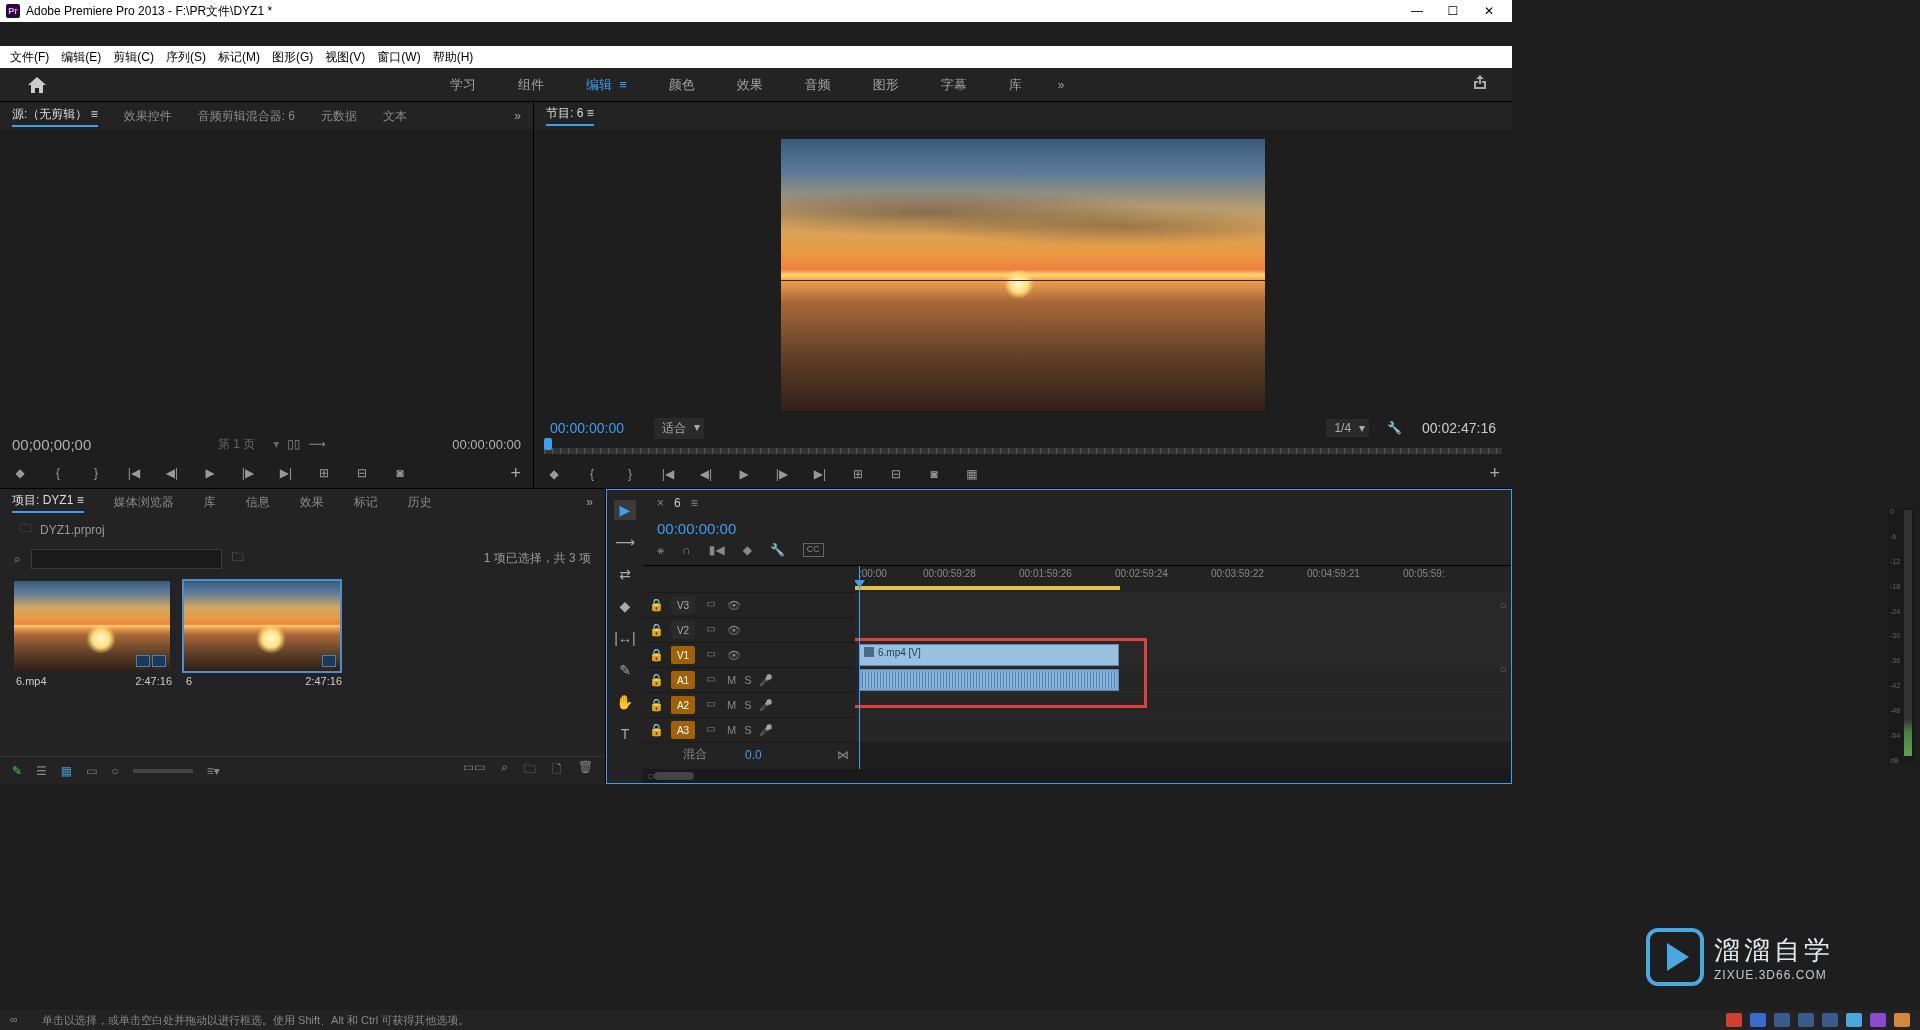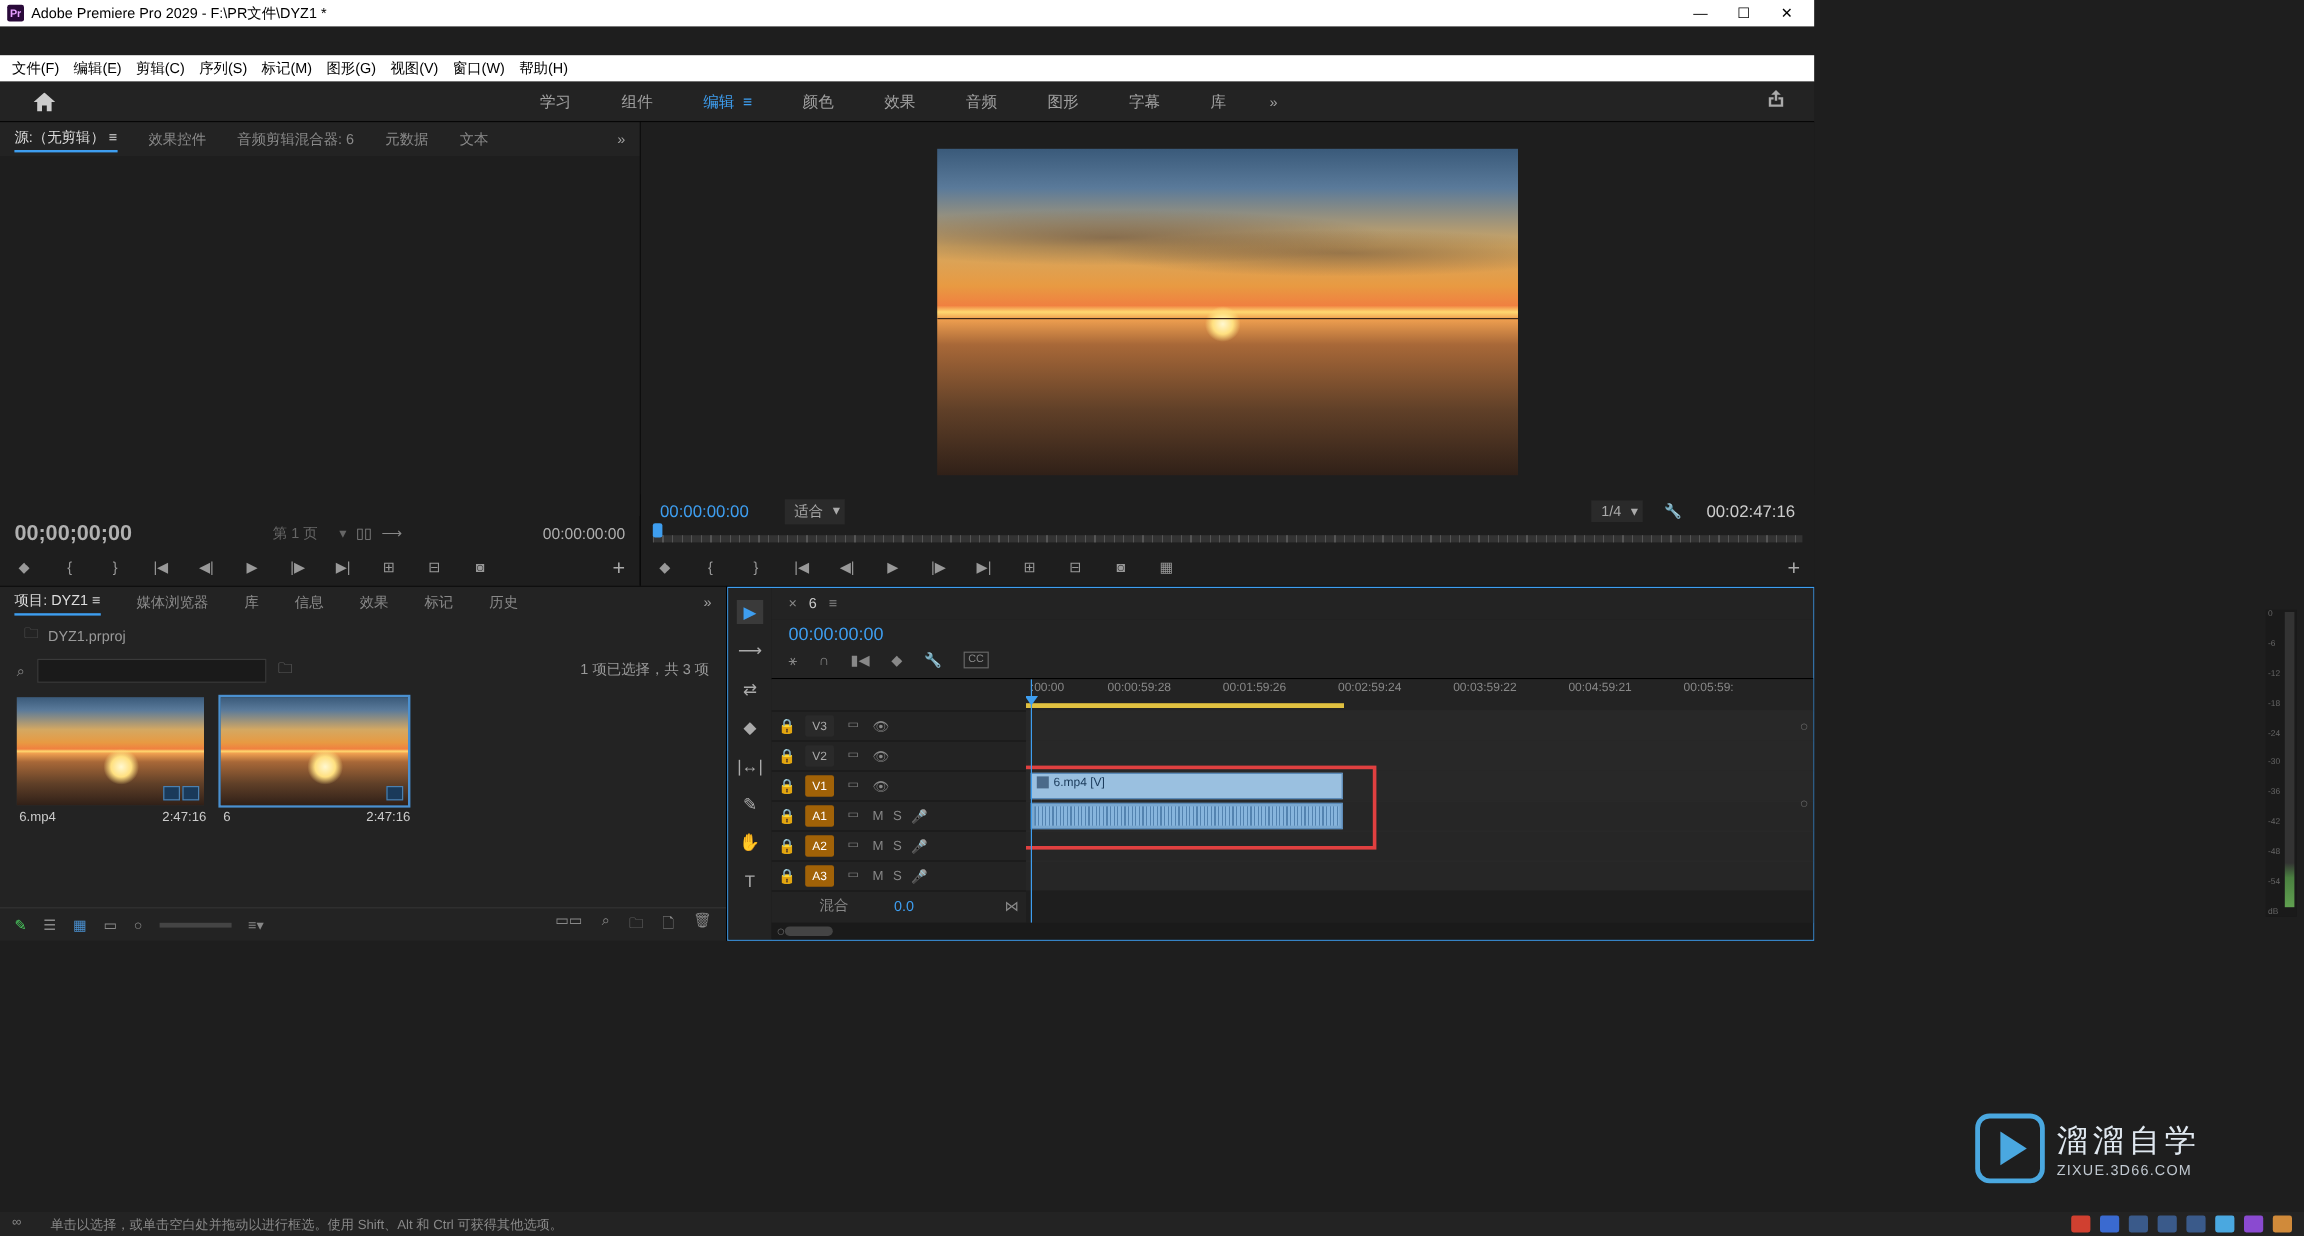--- a/index.html
+++ b/index.html
@@ -24,21 +24,21 @@
 .main-area { display: flex; height: 386px; }
 
 .source-panel { width: 534px; background: #1e1e1e; display: flex; flex-direction: column; border-right: 1px solid #000; }
 .panel-tabs { height: 28px; display: flex; align-items: center; padding: 0 12px; gap: 26px; background: #232323; }
 .panel-tabs .tab { color: #8a8a8a; cursor: pointer; font-size: 12px; }
 .panel-tabs .tab.active { color: #ddd; border-bottom: 2px solid #3e9ef0; padding-bottom: 2px; }
 .panel-tabs .overflow { margin-left: auto; cursor: pointer; }
 
 .source-viewer { flex: 1; background: #1e1e1e; padding: 8px; position: relative; }
 .source-controls { height: 28px; display: flex; align-items: center; padding: 0 12px; gap: 8px; }
-.source-timecode { color: #b0b0b0; margin-right: auto; font-size: 18px; font-weight: bold; }
+.source-timecode { color: #b0b0b0; margin-right: auto; font-size: 15px; }
 .source-page { color: #666; margin-right: 10px; }
 
 .transport { height: 30px; display: flex; align-items: center; justify-content: center; gap: 22px; padding: 0 12px; }
 .transport .tbtn { width: 16px; height: 16px; color: #999; cursor: pointer; display: flex; align-items: center; justify-content: center; }
 .transport .add-btn { margin-left: auto; font-size: 18px; color: #aaa; cursor: pointer; }
 
 .program-panel { flex: 1; background: #1e1e1e; display: flex; flex-direction: column; }
 .program-viewer { flex: 1; display: flex; align-items: center; justify-content: center; background: #1e1e1e; padding: 10px 0 4px; }
 .preview-img { width: 484px; height: 272px; position: relative; }
 .sunset { width: 100%; height: 100%; background: linear-gradient(to bottom, #3a5a7a 0%, #5a7a9a 12%, #d4a862 30%, #e89a42 42%, #f08040 48%, #ffd870 50%, #f0a050 52%, #a86838 60%, #604028 80%, #302018 100%); position: relative; overflow: hidden; }
@@ -147,21 +147,21 @@
 .watermark .wm-main { font-size: 26px; color: #e0e8f0; font-weight: 500; letter-spacing: 4px; }
 .watermark .wm-sub { font-size: 12px; color: #c0c8d0; letter-spacing: 1px; }
 
 svg { fill: currentColor; }
 </style>
 </head>
 <body>
 
 <div class="titlebar">
   <span class="pr-icon">Pr</span>
-  <span><span>Adobe Premiere Pro 2029</span> - <span>F:\PR文件\DYZ1 *</span></span>
+  <span><span>Adobe Premiere Pro 2013</span> - <span>F:\PR文件\DYZ1 *</span></span>
   <div class="win-controls">
     <span>—</span>
     <span>☐</span>
     <span>✕</span>
   </div>
 </div>
 
 <div class="menubar">
   <span>文件(F)</span>
   <span>编辑(E)</span>
@@ -229,20 +229,23 @@
       <span class="tbtn">|▶</span>
       <span class="tbtn">▶|</span>
       <span class="tbtn">⊞</span>
       <span class="tbtn">⊟</span>
       <span class="tbtn">◙</span>
       <span class="add-btn">+</span>
     </div>
   </div>
 
   <div class="program-panel">
+    <div class="panel-tabs">
+      <span class="tab active"><span>节目: 6</span>&nbsp;≡</span>
+    </div>
     <div class="program-viewer">
       <div class="preview-img">
         <div class="sunset">
             <div class="clouds"></div>
             <div class="horizon"></div>
           </div>
       </div>
     </div>
     <div class="program-controls">
       <span class="program-tc">00:00:00:00</span>

